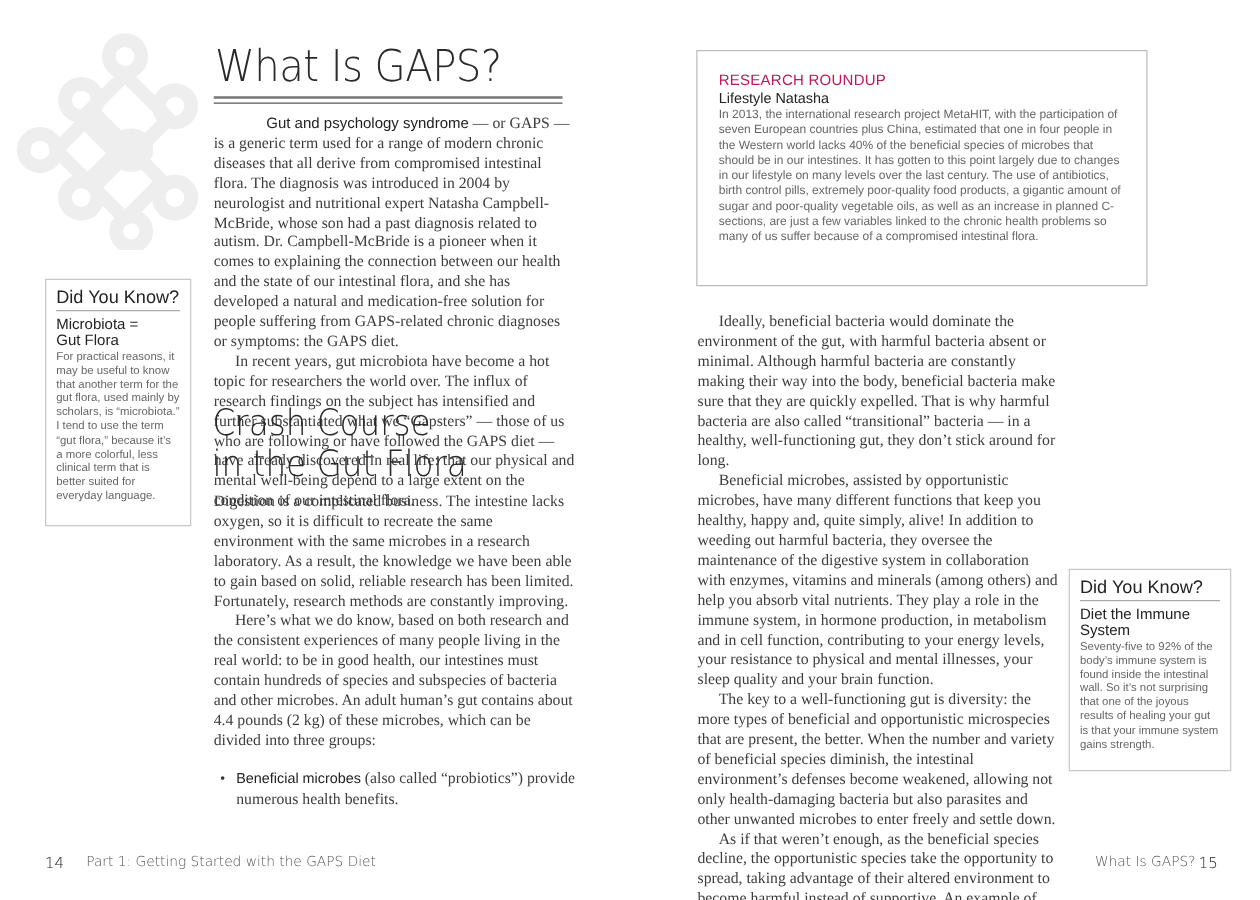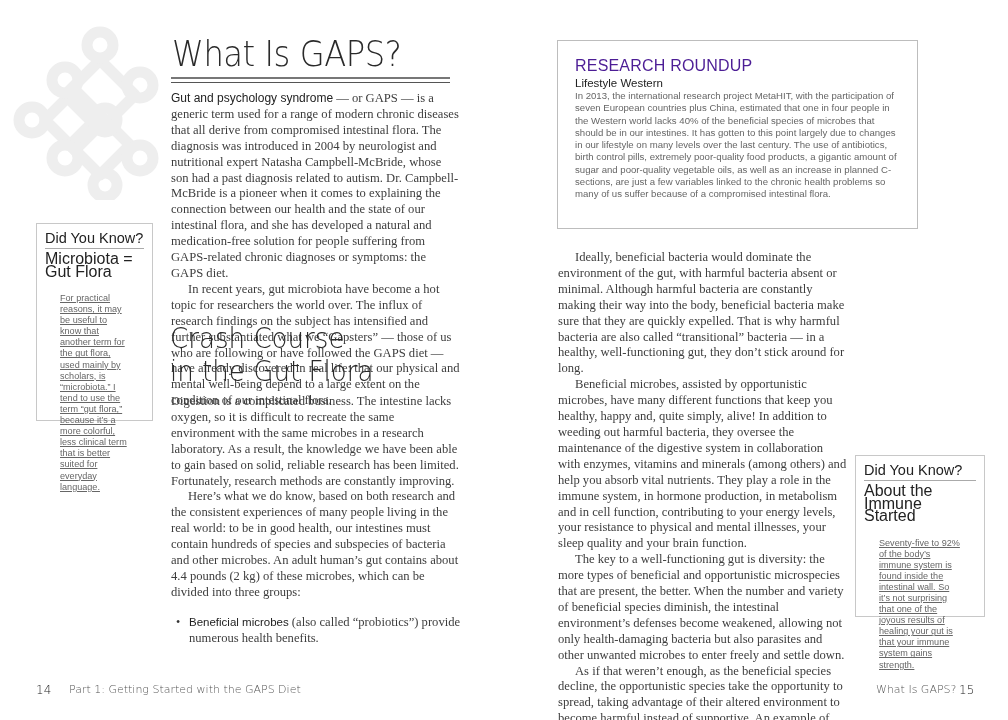--- a/index.html
+++ b/index.html
@@ -17,21 +17,21 @@
     transform: scaleX(0.92); transform-origin: left;
   }
   .rule { left: 171px; top: 77px; width: 279px; height: 6px;
     border-top: 2px solid #777; border-bottom: 1px solid #555; box-sizing: border-box; }
   .body-text {
     font-size: 12.6px; line-height: 15.9px; color: #3d3d3d;
     text-align: left; margin: 0;
   }
   .body-text p { margin: 0; }
   .body-text p.indent { text-indent: 17px; }
-  .sans-lead { font-family: "Liberation Sans", sans-serif; font-size: 12px; color: #222; }
+  .sans-lead { font-family: "Liberation Sans", sans-serif; font-size: 12px; color: #222; margin-left: 42px; }
   .col1a { left: 171px; top: 91px; width: 290px; }
   .h2 {
     left: 170px; top: 322px; margin: 0;
     font-family: "DejaVu Sans", sans-serif; font-weight: 200;
     font-size: 29px; line-height: 33px; color: #2a2a2a;
     transform: scaleX(0.9); transform-origin: left;
   }
   .col1b { left: 171px; top: 394px; width: 290px; }
   ul.bullets { list-style: none; margin: 14px 0 16px 0; padding: 0 0 0 18px; }
   ul.bullets li { position: relative; margin-bottom: 6px; }
@@ -39,29 +39,29 @@
   .bl { font-family: "Liberation Sans", sans-serif; font-size: 11.5px; color: #222; }
 
   .dyk {
     border: 1px solid #c8c8c8; box-sizing: border-box; background: #fff;
     font-family: "Liberation Sans", sans-serif; padding: 6px 8px 8px 8px;
   }
   .dyk1 { left: 36px; top: 223px; width: 117px; height: 198px; }
   .dyk2 { left: 855px; top: 455px; width: 130px; height: 162px; }
   .dyk h4 { margin: 0 0 4px 0; font-weight: normal; font-size: 14.5px; color: #222;
     padding-bottom: 2px; border-bottom: 1px solid #aaa; }
-  .dyk h5 { margin: 0 0 2px 0; font-weight: normal; font-size: 16px; line-height: 12.5px; color: #222; }
-  .dyk .dtext { font-size: 9.1px; line-height: 11.1px; color: #666; margin: 15px; text-decoration: underline; }
+  .dyk h5 { margin: 0 0 2px 0; font-weight: normal; font-size: 12px; line-height: 12.5px; color: #222; }
+  .dyk .dtext { font-size: 9.1px; line-height: 11.1px; color: #666; margin: 0; }
 
   .research {
     left: 557px; top: 40px; width: 361px; height: 189px; box-sizing: border-box;
     border: 1px solid #bdbdbd; padding: 16px 15px 8px 17px;
     font-family: "Liberation Sans", sans-serif;
   }
-  .research h3 { margin: 0; font-weight: normal; font-size: 16px; color: #4c1d95; letter-spacing: 0.2px; }
+  .research h3 { margin: 0; font-weight: normal; font-size: 12px; color: #be185d; letter-spacing: 0.2px; }
   .research h5 { margin: 2px 0 1px 0; font-weight: normal; font-size: 11.5px; color: #222; }
   .research .rtext { font-size: 9.6px; line-height: 12.3px; color: #666; margin: 0; }
 
   .col2 { left: 558px; top: 250px; width: 290px; }
 
   .footer { font-family: "DejaVu Sans", sans-serif; font-weight: 300; font-size: 11px; color: #555; top: 683px; }
   .pn { color: #222; font-size: 12px; }
   .f-left-num { left: 36px; }
   .f-left-label { left: 69px; }
   .f-right-label { left: 876px; }
@@ -112,31 +112,31 @@
   <h4>Did You Know?</h4>
   <h5>Microbiota =<br>Gut Flora</h5>
   <p class="dtext">For practical reasons, it may be useful to know that another term for the gut flora, used mainly by scholars, is “microbiota.” I tend to use the term “gut flora,” because it’s a more colorful, less clinical term that is better suited for everyday language.</p>
 </div>
 
 <span class="abs footer pn f-left-num">14</span>
 <span class="abs footer f-left-label">Part 1: Getting Started with the GAPS Diet</span>
 
 <div class="abs research">
   <h3>RESEARCH ROUNDUP</h3>
-  <h5>Lifestyle Western</h5>
+  <h5>Lifestyle Natasha</h5>
   <p class="rtext">In 2013, the international research project MetaHIT, with the participation of seven European countries plus China, estimated that one in four people in the Western world lacks 40% of the beneficial species of microbes that should be in our intestines. It has gotten to this point largely due to changes in our lifestyle on many levels over the last century. The use of antibiotics, birth control pills, extremely poor-quality food products, a gigantic amount of sugar and poor-quality vegetable oils, as well as an increase in planned C-sections, are just a few variables linked to the chronic health problems so many of us suffer because of a compromised intestinal flora.</p>
 </div>
 
 <div class="abs body-text col2">
   <p class="indent">Ideally, beneficial bacteria would dominate the environment of the gut, with harmful bacteria absent or minimal. Although harmful bacteria are constantly making their way into the body, beneficial bacteria make sure that they are quickly expelled. That is why harmful bacteria are also called “transitional” bacteria — in a healthy, well-functioning gut, they don’t stick around for long.</p>
   <p class="indent">Beneficial microbes, assisted by opportunistic microbes, have many different functions that keep you healthy, happy and, quite simply, alive! In addition to weeding out harmful bacteria, they oversee the maintenance of the digestive system in collaboration with enzymes, vitamins and minerals (among others) and help you absorb vital nutrients. They play a role in the immune system, in hormone production, in metabolism and in cell function, contributing to your energy levels, your resistance to physical and mental illnesses, your sleep quality and your brain function.</p>
   <p class="indent">The key to a well-functioning gut is diversity: the more types of beneficial and opportunistic microspecies that are present, the better. When the number and variety of beneficial species diminish, the intestinal environment’s defenses become weakened, allowing not only health-damaging bacteria but also parasites and other unwanted microbes to enter freely and settle down.</p>
   <p class="indent"><span>As if that weren’t enough, as the beneficial species decline, the opportunistic species take the opportunity to spread, taking advantage of their altered environment to become harmful instead of supportive. An example of this phenomenon is the opportunistic fungus </span></p>
 </div>
 
 <div class="abs dyk dyk2">
   <h4>Did You Know?</h4>
-  <h5>About the Immune Started</h5>
+  <h5>Diet the Immune System</h5>
   <p class="dtext">Seventy-five to 92% of the body’s immune system is found inside the intestinal wall. So it’s not surprising that one of the joyous results of healing your gut is that your immune system gains strength.</p>
 </div>
 
 <span class="abs footer f-right-label">What Is GAPS?</span>
 <span class="abs footer pn f-right-num">15</span>
 
 </body></html>

